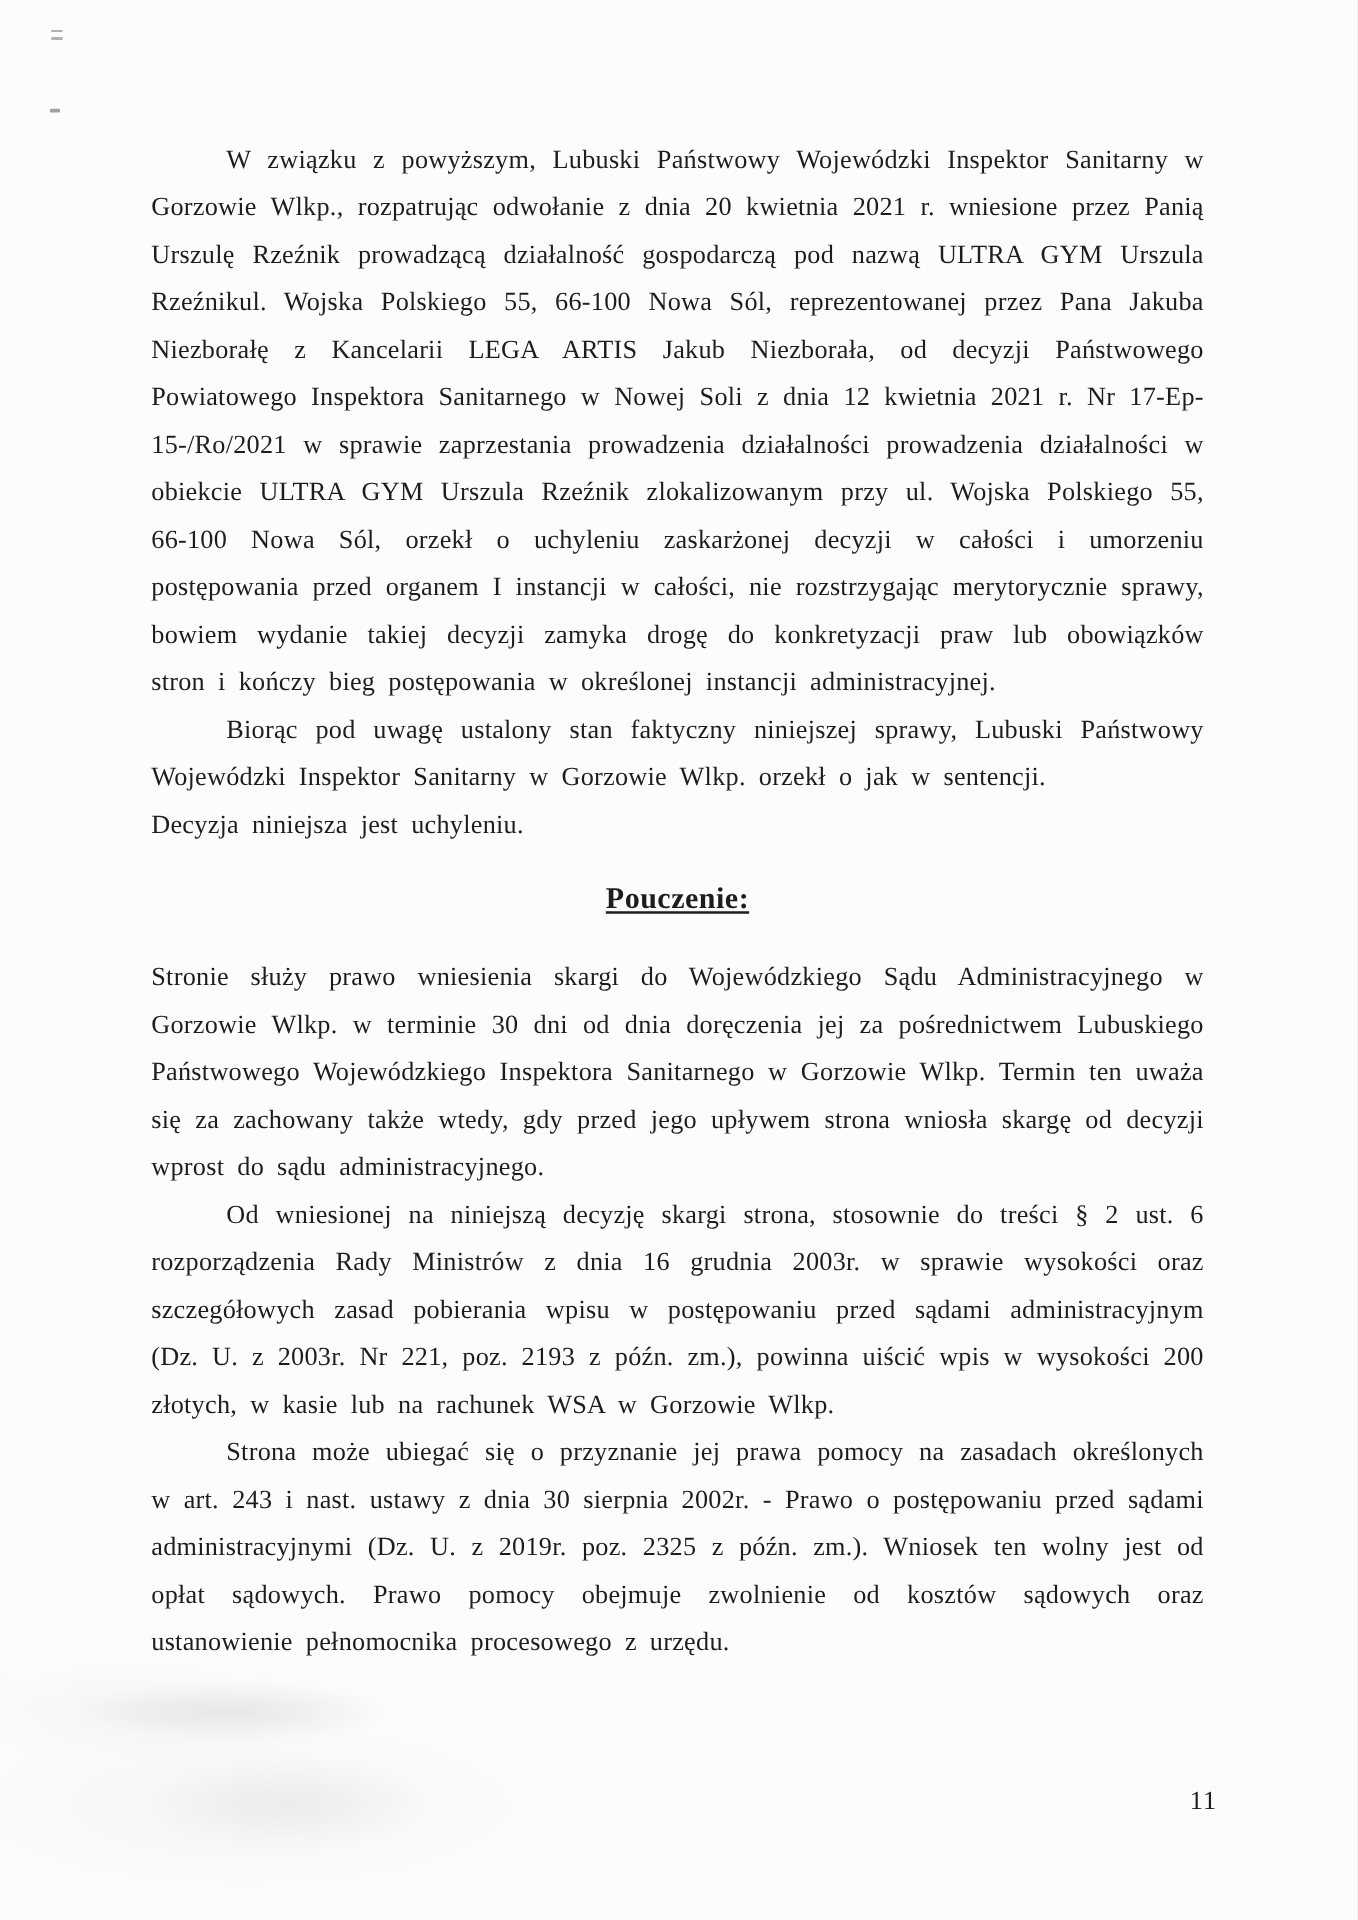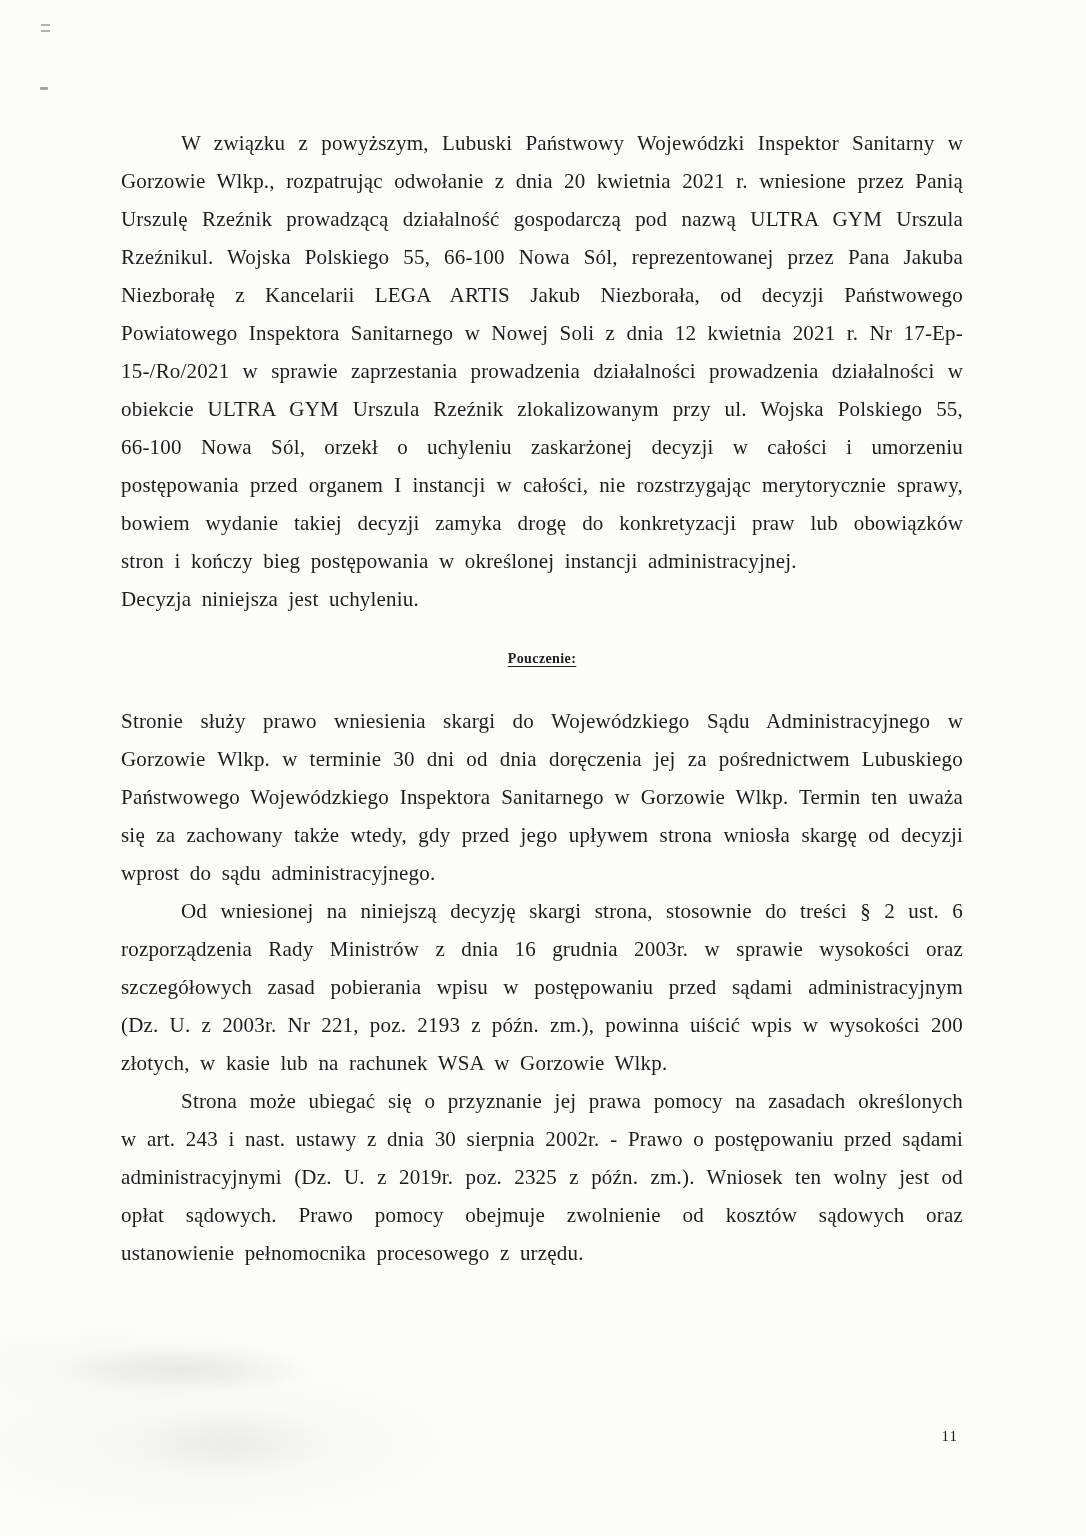--- a/index.html
+++ b/index.html
@@ -16,47 +16,47 @@
     background-image:
       radial-gradient(ellipse 400px 120px at 18% 94%, rgba(180,180,175,0.10), rgba(0,0,0,0) 70%),
       radial-gradient(ellipse 300px 60px at 10% 89%, rgba(170,170,165,0.08), rgba(0,0,0,0) 70%);
     overflow: hidden;
     font-family: "Liberation Serif", "DejaVu Serif", serif;
     color: #1d1d1d;
   }
   .text-block {
     position: absolute;
     left: 121px;
-    top: 124px;
+    top: 108px;
     width: 842px;
   }
   .para {
     margin: 0;
     font-size: 21px;
     line-height: 38px;
     text-align: justify;
     word-spacing: 5px;
     letter-spacing: 0.2px;
   }
   .para.indent { text-indent: 60px; }
   .heading {
     margin: 22px 0 24px 0;
-    font-size: 14px;
+    font-size: 24px;
     line-height: 38px;
     font-weight: bold;
     text-align: center;
     text-decoration: underline;
     text-underline-offset: 3px;
     letter-spacing: 0.4px;
   }
   .page-number {
     position: absolute;
-    right: 128px;
+    right: 112px;
     top: 1428px;
-    font-size: 15px;
+    font-size: 21px;
     letter-spacing: 1px;
   }
   
   .artifact { position: absolute; pointer-events: none; }
   .artifact-speck-1 {
     left: 41px; top: 24px; width: 9px; height: 9px;
     background: repeating-linear-gradient(#8a8a8a 0 2px, rgba(0,0,0,0) 2px 6px);
     opacity: 0.65;
   }
   .artifact-speck-2 {
@@ -83,20 +83,21 @@
 
   <div class="artifact artifact-speck-1"></div>
   <div class="artifact artifact-speck-2"></div>
   <div class="artifact artifact-smudge-1"></div>
   <div class="artifact artifact-smudge-2"></div>
 
   <main class="text-block">
 
     <p class="para indent">W związku z powyższym, Lubuski Państwowy Wojewódzki Inspektor Sanitarny w Gorzowie Wlkp., rozpatrując odwołanie z dnia 20 kwietnia 2021 r. wniesione przez Panią Urszulę Rzeźnik prowadzącą działalność gospodarczą pod nazwą ULTRA GYM Urszula Rzeźnikul. Wojska Polskiego 55, 66-100 Nowa Sól, reprezentowanej przez Pana Jakuba Niezborałę z Kancelarii LEGA ARTIS Jakub Niezborała, od decyzji Państwowego Powiatowego Inspektora Sanitarnego w Nowej Soli z dnia 12 kwietnia 2021 r. Nr 17-Ep-15-/Ro/2021 w sprawie zaprzestania prowadzenia działalności prowadzenia działalności w obiekcie ULTRA GYM Urszula Rzeźnik zlokalizowanym przy ul. Wojska Polskiego 55, 66-100 Nowa Sól, orzekł o uchyleniu zaskarżonej decyzji w całości i umorzeniu postępowania przed organem I instancji w całości, nie rozstrzygając merytorycznie sprawy, bowiem wydanie takiej decyzji zamyka drogę do konkretyzacji praw lub obowiązków stron i kończy bieg postępowania w określonej instancji administracyjnej.</p>
 
+    <p class="para indent">Biorąc pod uwagę ustalony stan faktyczny niniejszej sprawy, Lubuski Państwowy Wojewódzki Inspektor Sanitarny w Gorzowie Wlkp. orzekł o jak w sentencji.</p>
 
     <p class="para">Decyzja niniejsza jest uchyleniu.</p>
 
     <h2 class="heading">Pouczenie:</h2>
 
     <p class="para">Stronie służy prawo wniesienia skargi do Wojewódzkiego Sądu Administracyjnego w Gorzowie Wlkp. w terminie 30 dni od dnia doręczenia jej za pośrednictwem Lubuskiego Państwowego Wojewódzkiego Inspektora Sanitarnego w Gorzowie Wlkp. Termin ten uważa się za zachowany także wtedy, gdy przed jego upływem strona wniosła skargę od decyzji wprost do sądu administracyjnego.</p>
 
     <p class="para indent">Od wniesionej na niniejszą decyzję skargi strona, stosownie do treści § 2 ust. 6 rozporządzenia Rady Ministrów z dnia 16 grudnia 2003r. w sprawie wysokości oraz szczegółowych zasad pobierania wpisu w postępowaniu przed sądami administracyjnym (Dz. U. z 2003r. Nr 221, poz. 2193 z późn. zm.), powinna uiścić wpis w wysokości 200 złotych, w kasie lub na rachunek WSA w Gorzowie Wlkp.</p>
 
     <p class="para indent">Strona może ubiegać się o przyznanie jej prawa pomocy na zasadach określonych w art. 243 i nast. ustawy z dnia 30 sierpnia 2002r. - Prawo o postępowaniu przed sądami administracyjnymi (Dz. U. z 2019r. poz. 2325 z późn. zm.). Wniosek ten wolny jest od opłat sądowych. Prawo pomocy obejmuje zwolnienie od kosztów sądowych oraz ustanowienie pełnomocnika procesowego z urzędu.</p>

